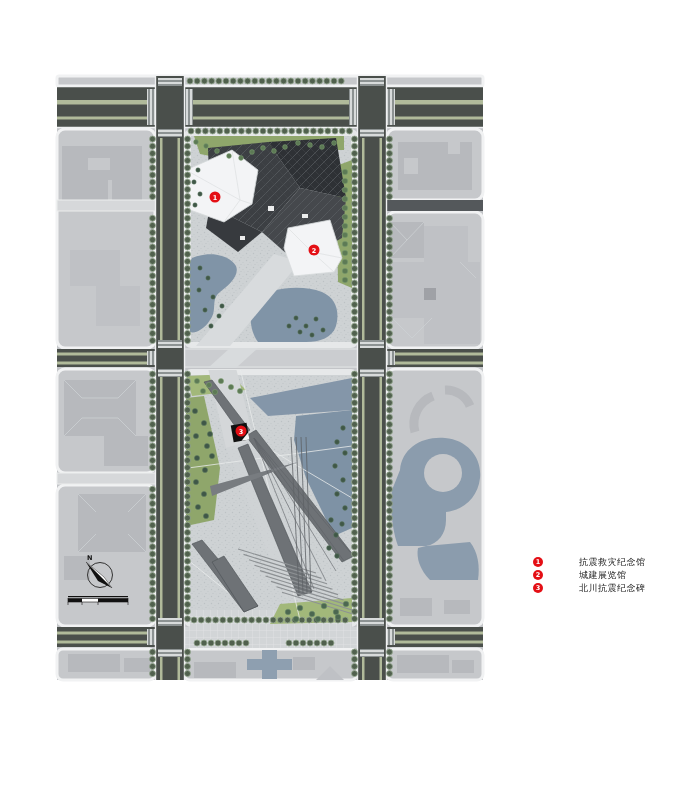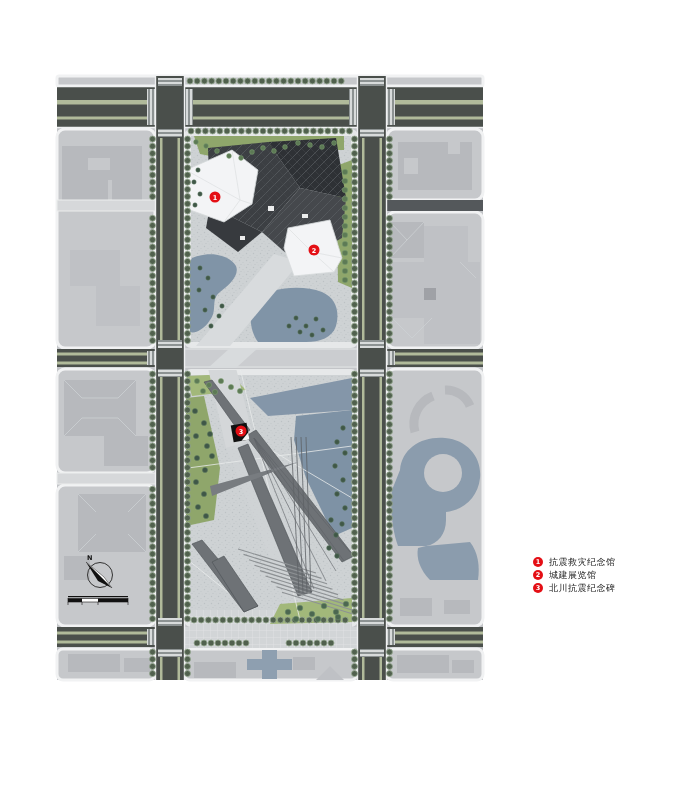--- a/index.html
+++ b/index.html
@@ -18,21 +18,21 @@
   .roadedge{stroke:#f0f1f2;stroke-width:1.4;}
   .sage{fill:#b0ba9a;}
   .wall{fill:#6e7276;stroke:#4c5054;stroke-width:.6;}
   .joint{stroke:#e9ebeb;stroke-width:.8;}
   
   #legend{position:absolute;left:533px;top:557px;}
   .legend-item{display:flex;align-items:center;margin-bottom:3px;height:10px;}
   .legend-dot{width:10px;height:10px;border-radius:50%;background:#e40f15;color:#fff;
     font-size:6.5px;font-weight:bold;display:flex;align-items:center;justify-content:center;
     margin-right:6px;flex:0 0 auto;}
-  .legend-label{font-size:9px;color:#1a1a1a;letter-spacing:.5px;white-space:nowrap;}
+  .legend-label{font-size:9px;color:#1a1a1a;letter-spacing:.5px;white-space:nowrap;margin-left:30px;}
   .marker-num{font-size:6.5px;font-weight:bold;fill:#ffffff;text-anchor:middle;}
 </style>
 </head>
 <body>
 
 <div id="page">
 
 <svg id="map-svg" width="700" height="800" viewBox="0 0 700 800">
   <defs>
     <pattern id="speck" width="7" height="7" patternUnits="userSpaceOnUse">

